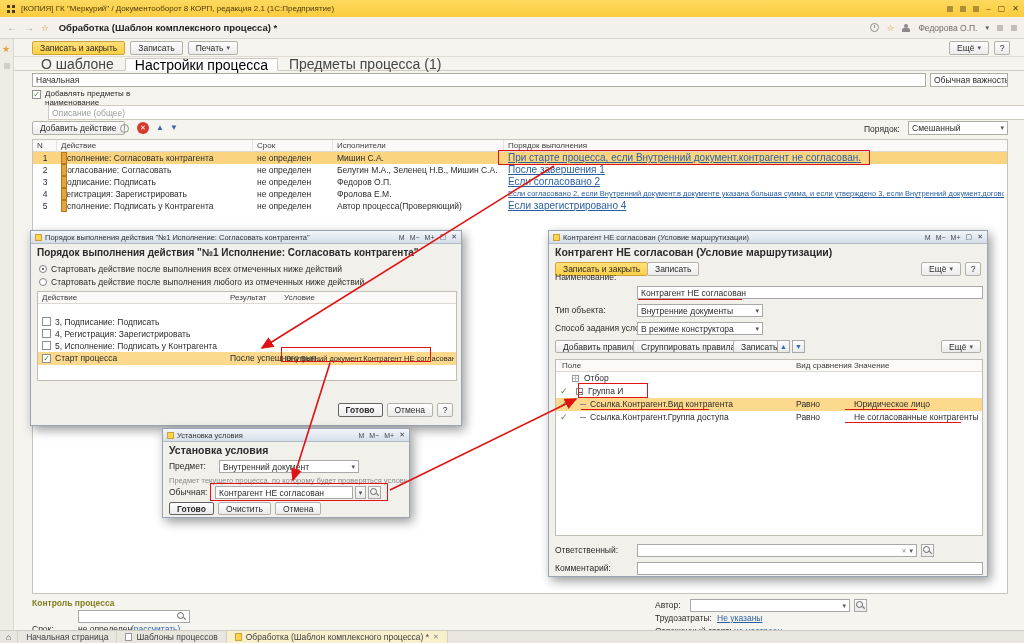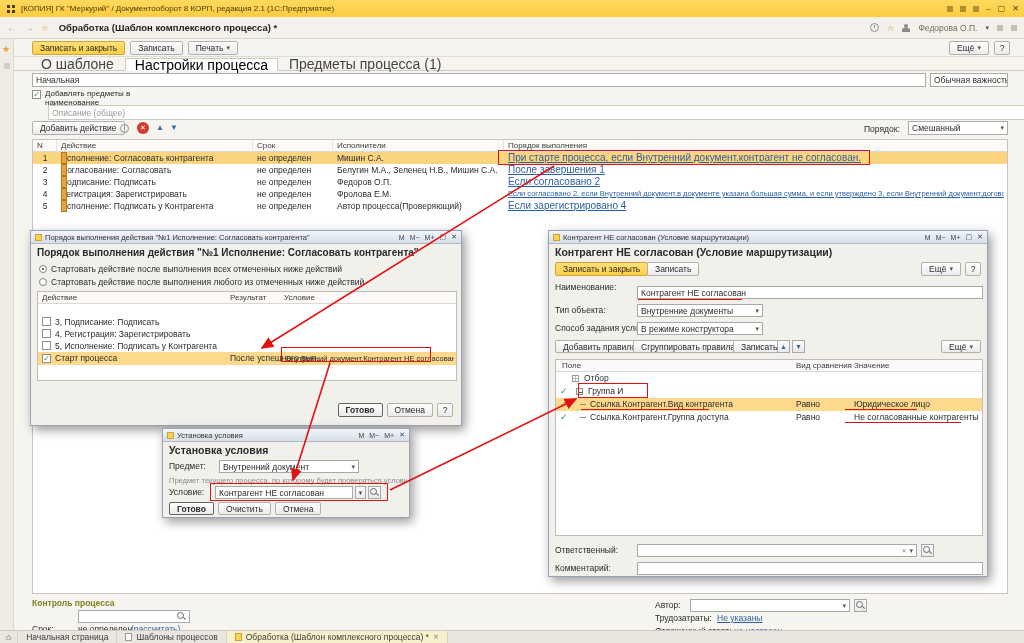--- a/index.html
+++ b/index.html
@@ -343,21 +343,21 @@
         <span>✕</span>
       </span>
     </div>
     <div class="abs bold" style="left:6px;top:15px;font-size:10.5px">Установка условия</div>
     <span class="dl" style="left:6px;top:31px">Предмет:</span>
     <div class="dinp" style="left:56px;top:31px;width:140px">
       <span>Внутренний документ</span>
       <span class="dd">▾</span>
     </div>
     <div class="abs" style="left:6px;top:47px;width:238px;font-size:7.5px;color:#8a8a8a;white-space:nowrap;overflow:hidden">Предмет текущего процесса, по которому будет проверяться условие.</div>
-    <span class="dl" style="left:6px;top:57px">Условие:</span>
+    <span class="dl" style="left:6px;top:57px">Обычная:</span>
     <div class="dinp" style="left:52px;top:57px;width:138px">
       <span>Контрагент НЕ согласован</span>
     </div>
     <button class="smbtn" style="left:192px;top:57px;width:11px">
         <span class="dd">▾</span>
       </button>
     <button class="smbtn" style="left:205px;top:57px">
         <span class="loupe"></span>
       </button>
     <div class="abs" style="left:6px;top:73px;display:flex;gap:4px">
@@ -382,21 +382,21 @@
     </div>
     <div class="abs bold" style="left:6px;top:15px;font-size:10.5px;white-space:nowrap">Контрагент НЕ согласован (Условие маршрутизации)</div>
     <button class="btn btn-yellow abs" style="left:6px;top:31px">Записать и закрыть</button>
     <button class="btn abs" style="left:98px;top:31px">Записать</button>
     <button class="btn abs" style="right:26px;top:31px">
       <span>Ещё</span>
       <span class="dd">▾</span>
     </button>
     <button class="btn abs" style="right:6px;top:31px;width:16px;padding:0">?</button>
 
-    <span class="dl" style="left:6px;top:50px">Наименование:</span>
+    <span class="dl" style="left:6px;top:40px">Наименование:</span>
     <div class="dinp" style="left:88px;top:55px;width:346px">
       <span>Контрагент НЕ согласован</span>
     </div>
     <span class="dl" style="left:6px;top:73px">Тип объекта:</span>
     <div class="dinp" style="left:88px;top:73px;width:126px">
       <span>Внутренние документы</span>
       <span class="dd">▾</span>
     </div>
     <span class="dl" style="left:6px;top:91px">Способ задания условия:</span>
     <div class="dinp" style="left:88px;top:91px;width:126px">

